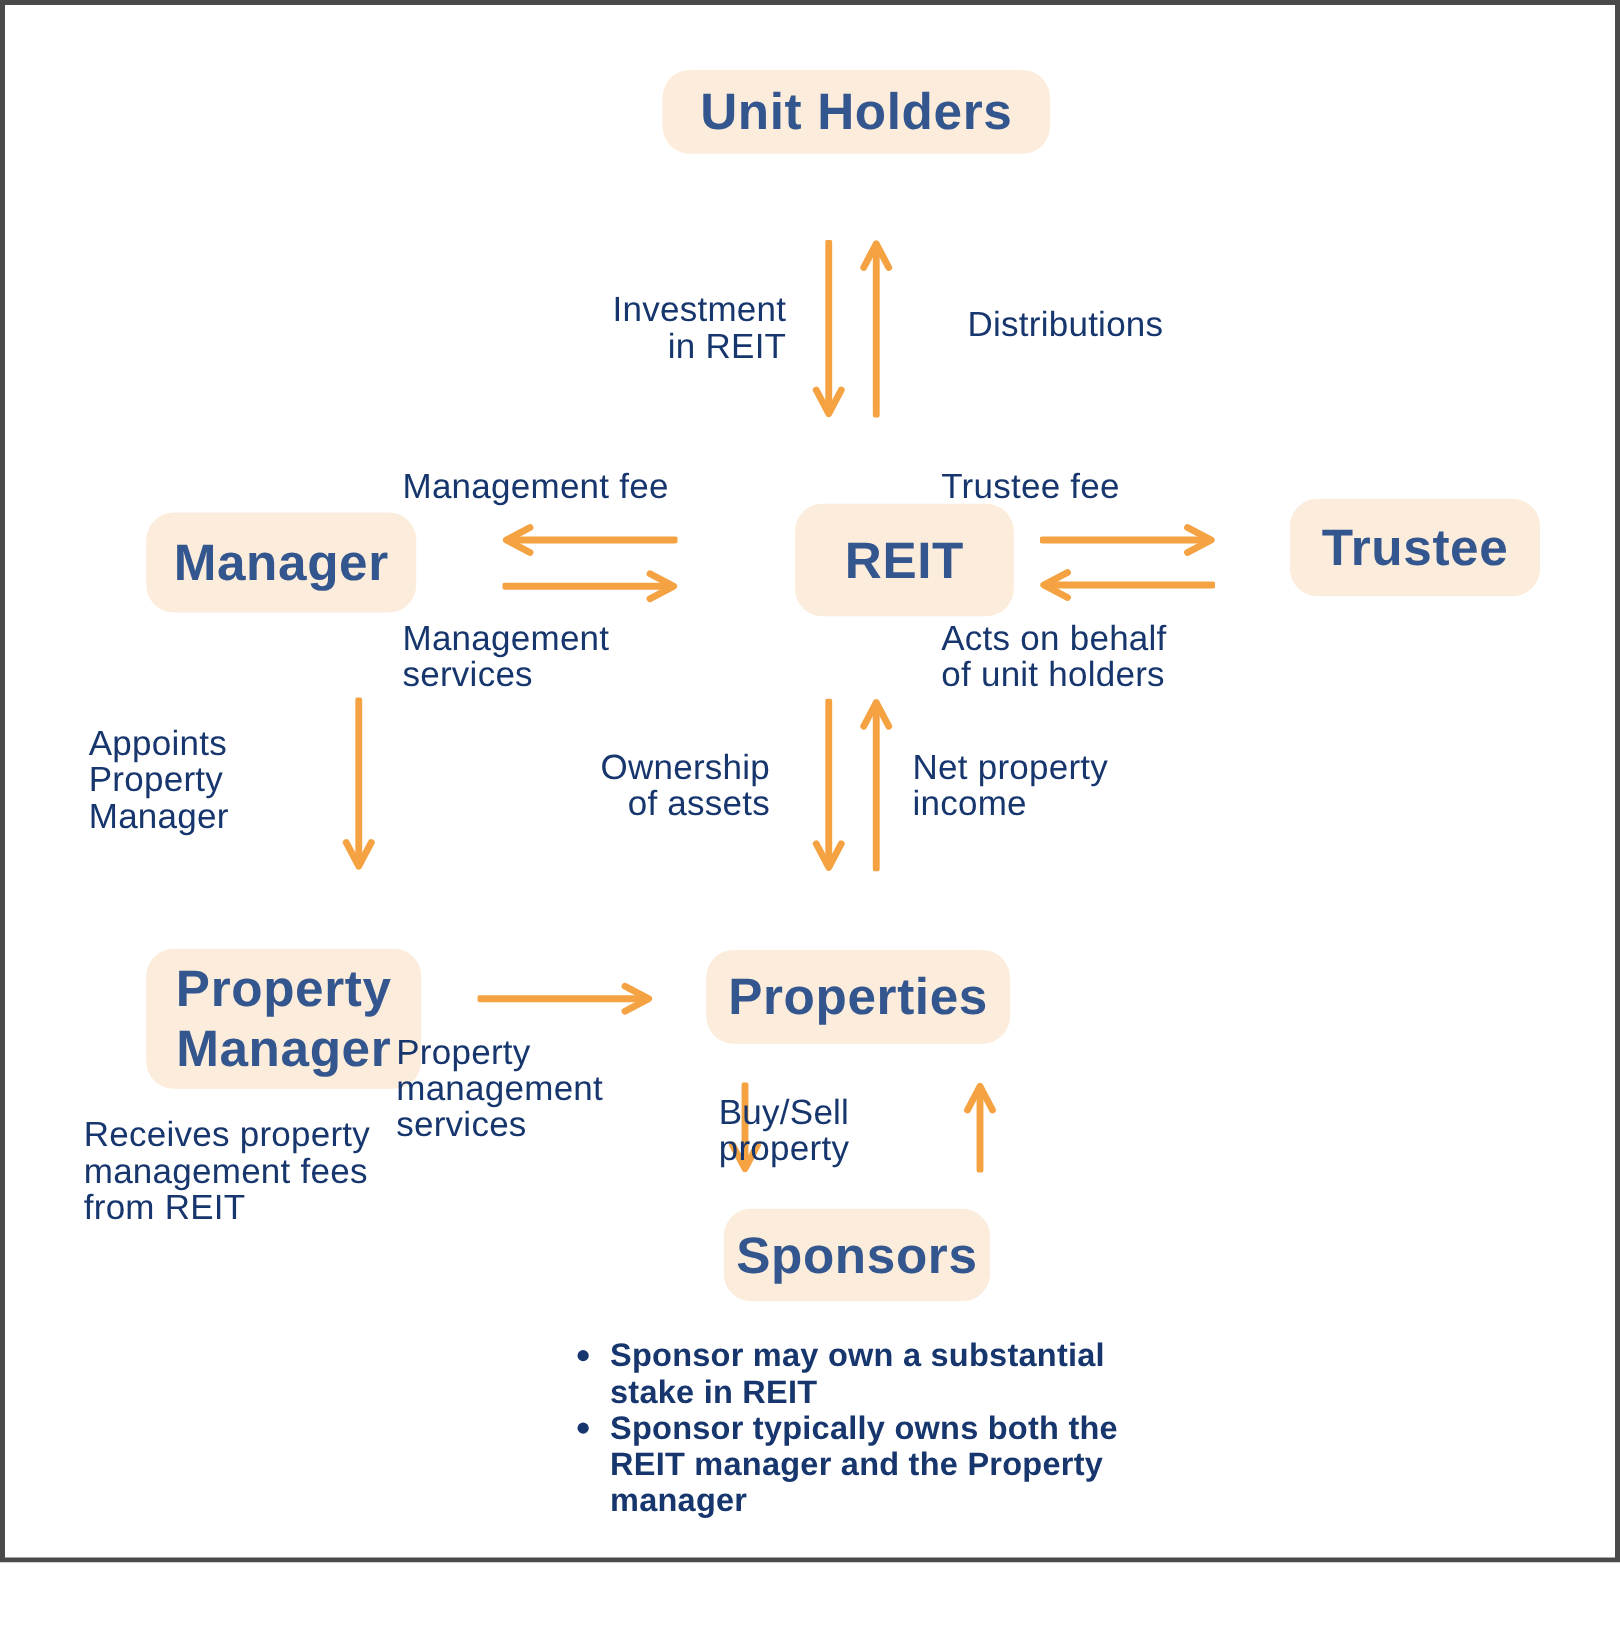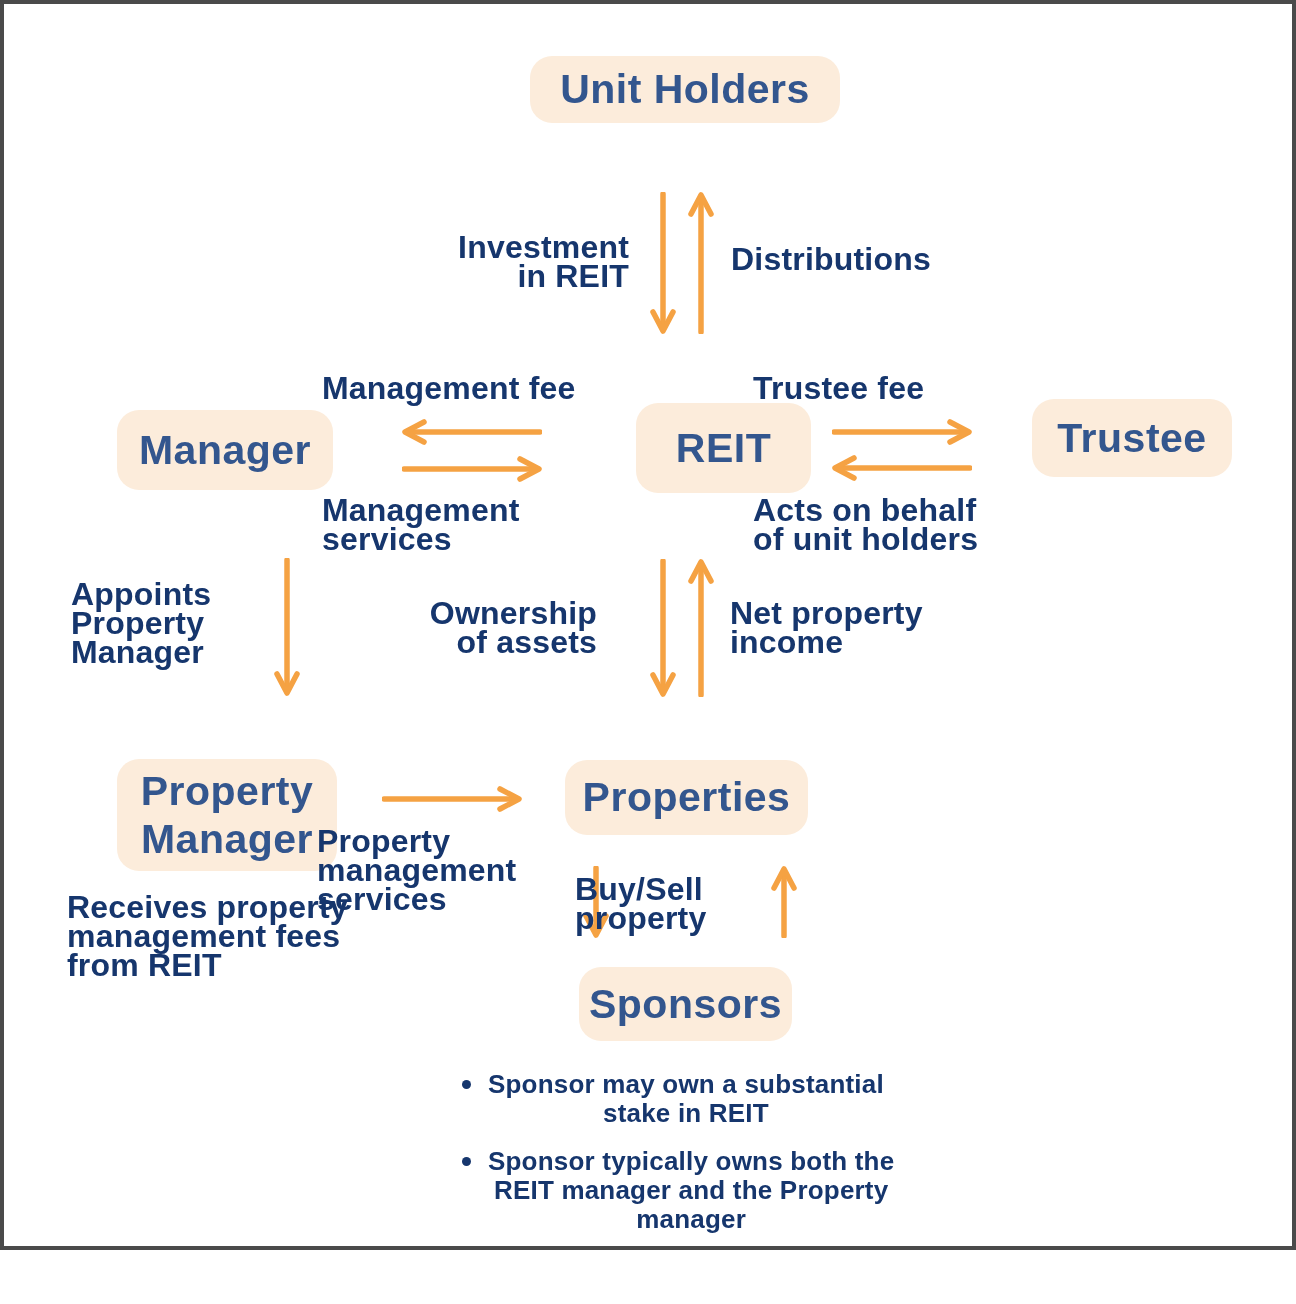--- a/index.html
+++ b/index.html
@@ -21,39 +21,39 @@
     font-weight:700;
     font-size:41px;
     line-height:1.18;
     text-align:center;
     white-space:pre-line;
     letter-spacing:.5px;
   }
   .lbl{
     position:absolute;
     color:var(--label-text,#16366d);
-    font-weight:700;
-    font-size:32px;
+    font-weight:400;
+    font-size:28px;
     line-height:29px;
     white-space:pre-line;
     letter-spacing:.2px;
   }
   .center{text-align:left;}
   .rightal{text-align:right;}
   .arrow{position:absolute;}
   .arrow line,.arrow polyline{
     stroke:var(--arrow,#f5a243);
     stroke-width:5.5;
     fill:none;
     stroke-linecap:round;
     stroke-linejoin:round;
   }
   .bullets{
     position:absolute;left:458px;top:1066px;width:440px;
-    display:flex;flex-direction:column;gap:19px;text-align:center;
+    display:flex;flex-direction:column;
   }
   .bullet{display:flex;gap:17px;align-items:flex-start;}
   .dot{
     width:9px;height:9px;border-radius:50%;
     background:var(--label-text,#16366d);
     flex:none;margin-top:10px;
   }
   .bullet-text{
     color:var(--label-text,#16366d);
     font-weight:700;font-size:26px;line-height:29px;
@@ -131,37 +131,37 @@
       <polyline points="5,50 15,69 25,50"></polyline>
   </svg>
   <svg class="arrow" style="left:765px;top:862px;" width="30" height="72">
     <line x1="15" y1="5" x2="15" y2="70"></line>
       <polyline points="5,22 15,3 25,22"></polyline>
   </svg>
 
   <div class="lbl rightal" style="right:663px;top:229px;">Investment
 in REIT</div>
 
-  <div class="lbl" style="left:727px;top:241px;">Distributions</div>
+  <div class="lbl" style="left:770px;top:241px;">Distributions</div>
 
   <div class="lbl center" style="left:318px;top:370px;width:300px;">Management fee</div>
 
   <div class="lbl center" style="left:318px;top:492px;width:300px;">Management
 services</div>
 
   <div class="lbl center" style="left:749px;top:492px;width:300px;">Acts on behalf
 of unit holders</div>
 
   <div class="lbl center" style="left:749px;top:370px;width:300px;">Trustee fee</div>
 
   <div class="lbl center" style="left:67px;top:576px;width:260px;">Appoints
 Property
 Manager</div>
 
-  <div class="lbl rightal" style="right:695px;top:595px;">Ownership
+  <div class="lbl rightal" style="right:676px;top:595px;">Ownership
 of assets</div>
 
   <div class="lbl" style="left:726px;top:595px;">Net property
 income</div>
 
   <div class="lbl center" style="left:63px;top:889px;width:320px;">Receives property
 management fees
 from REIT</div>
 
   <div class="lbl center" style="left:313px;top:823px;width:260px;">Property

